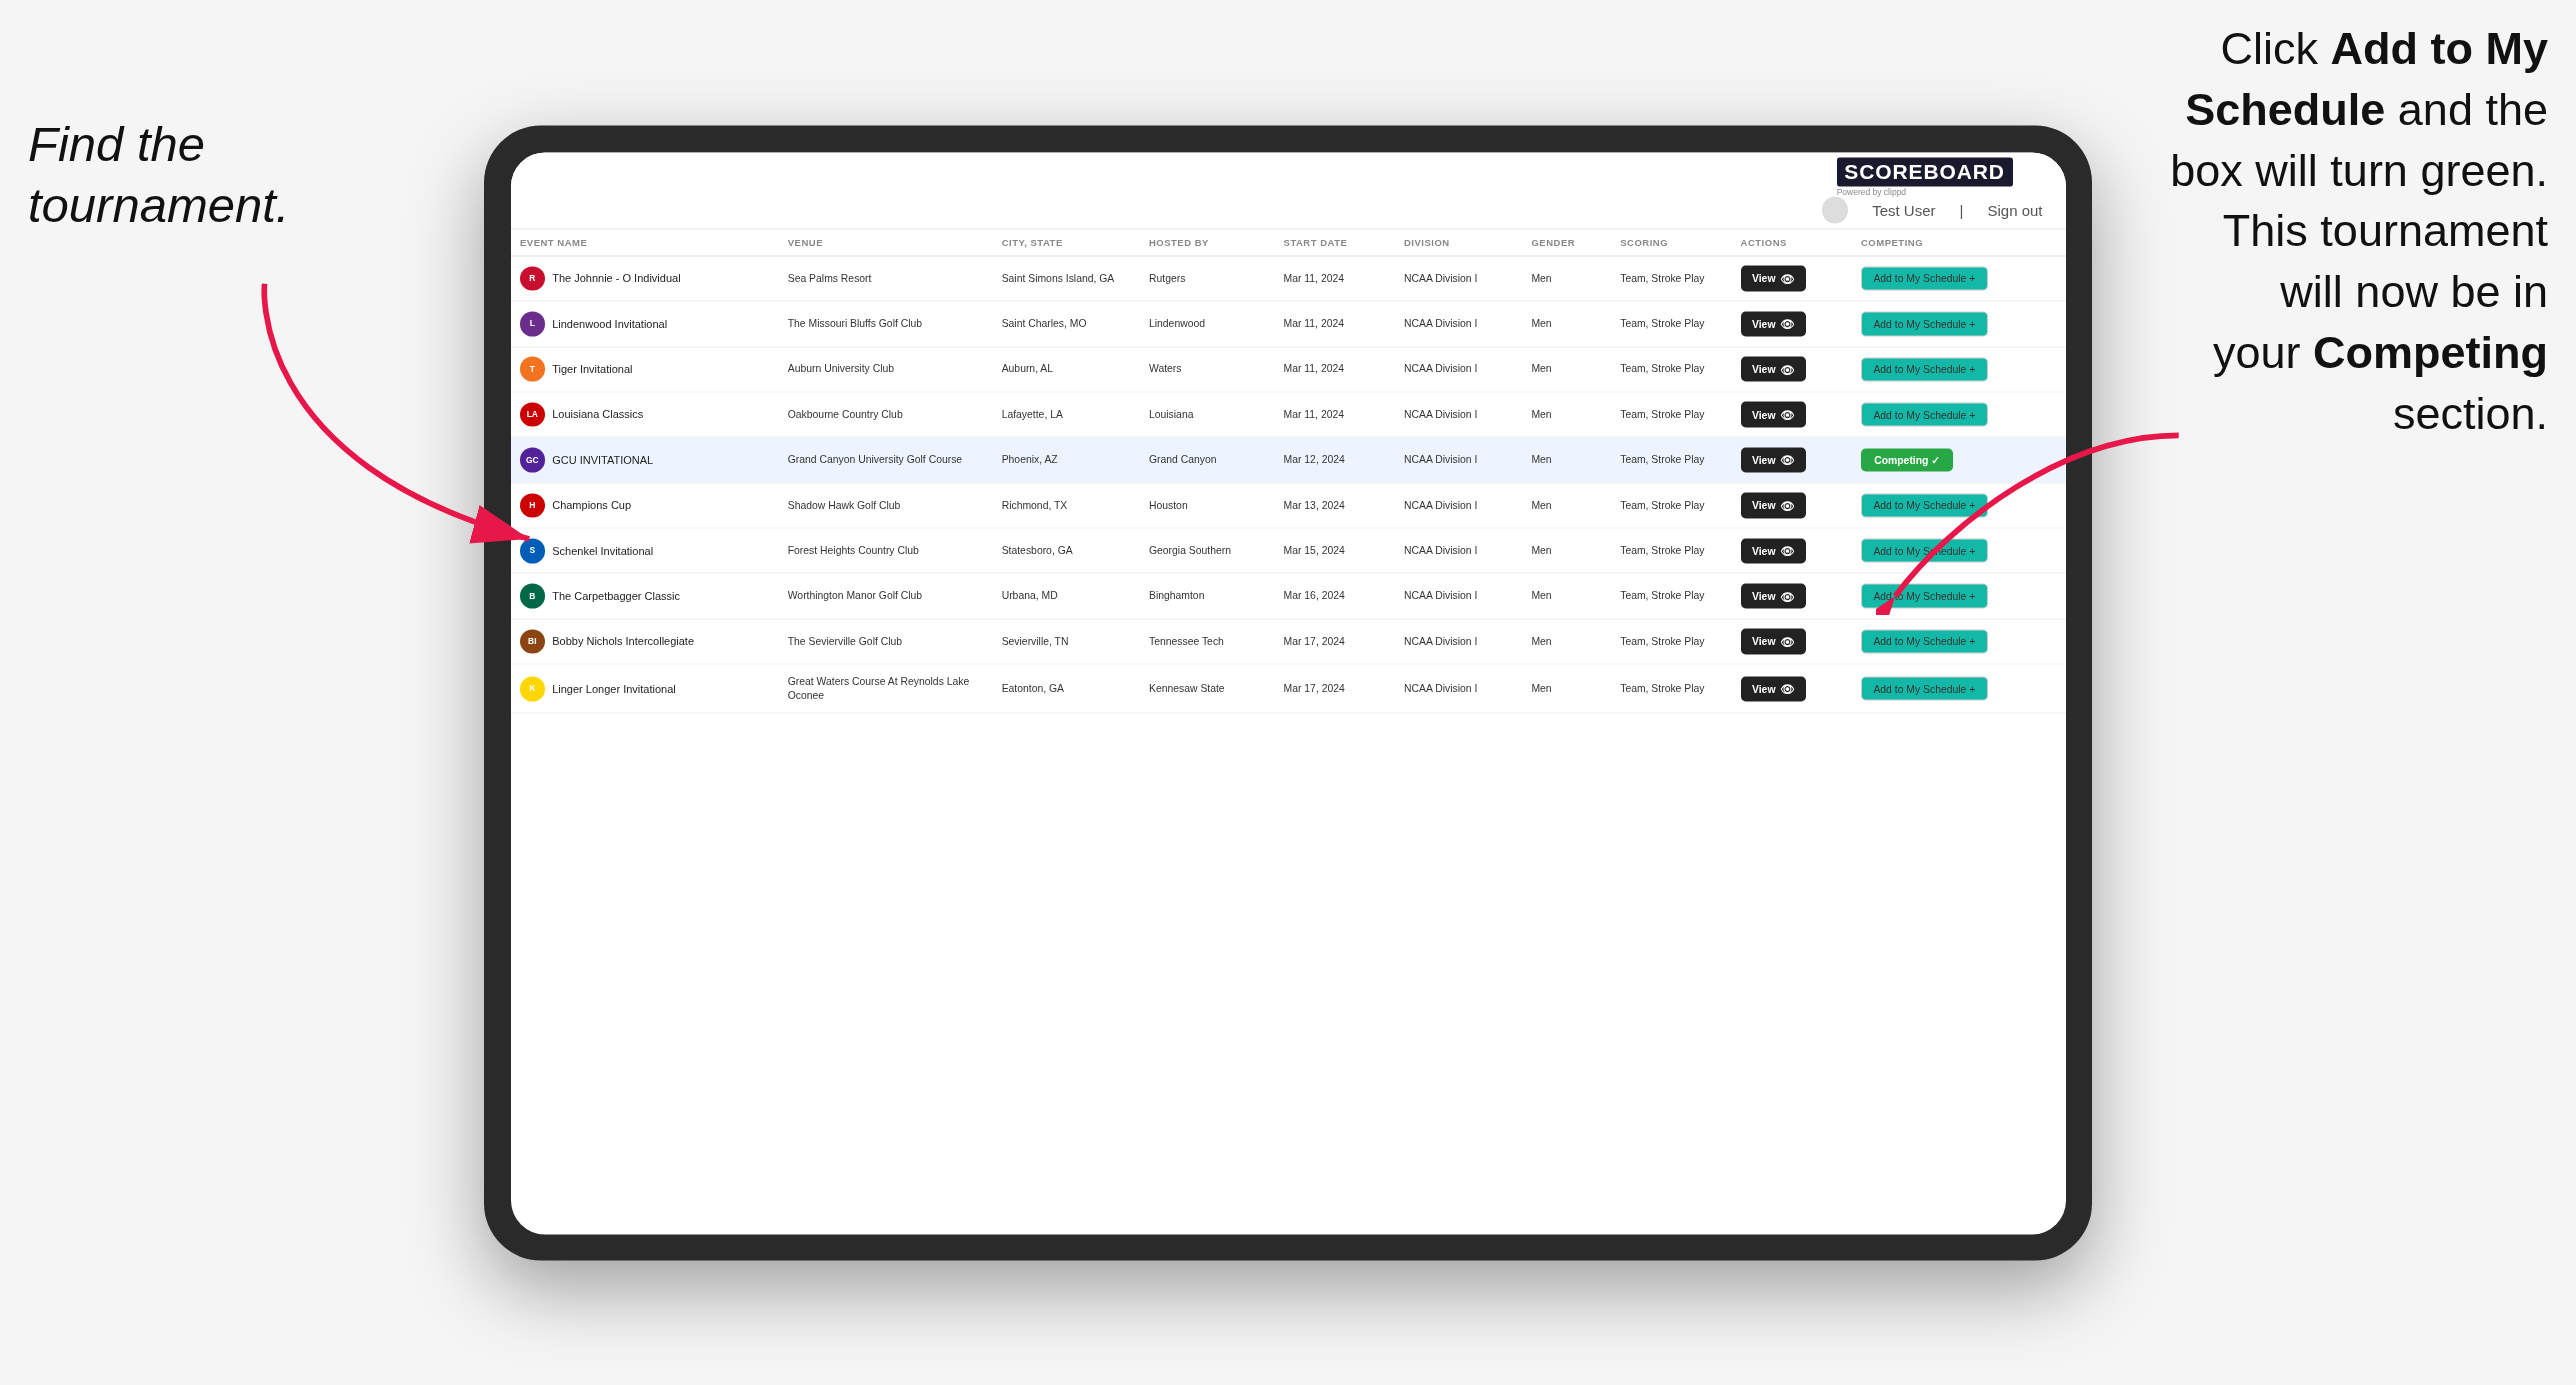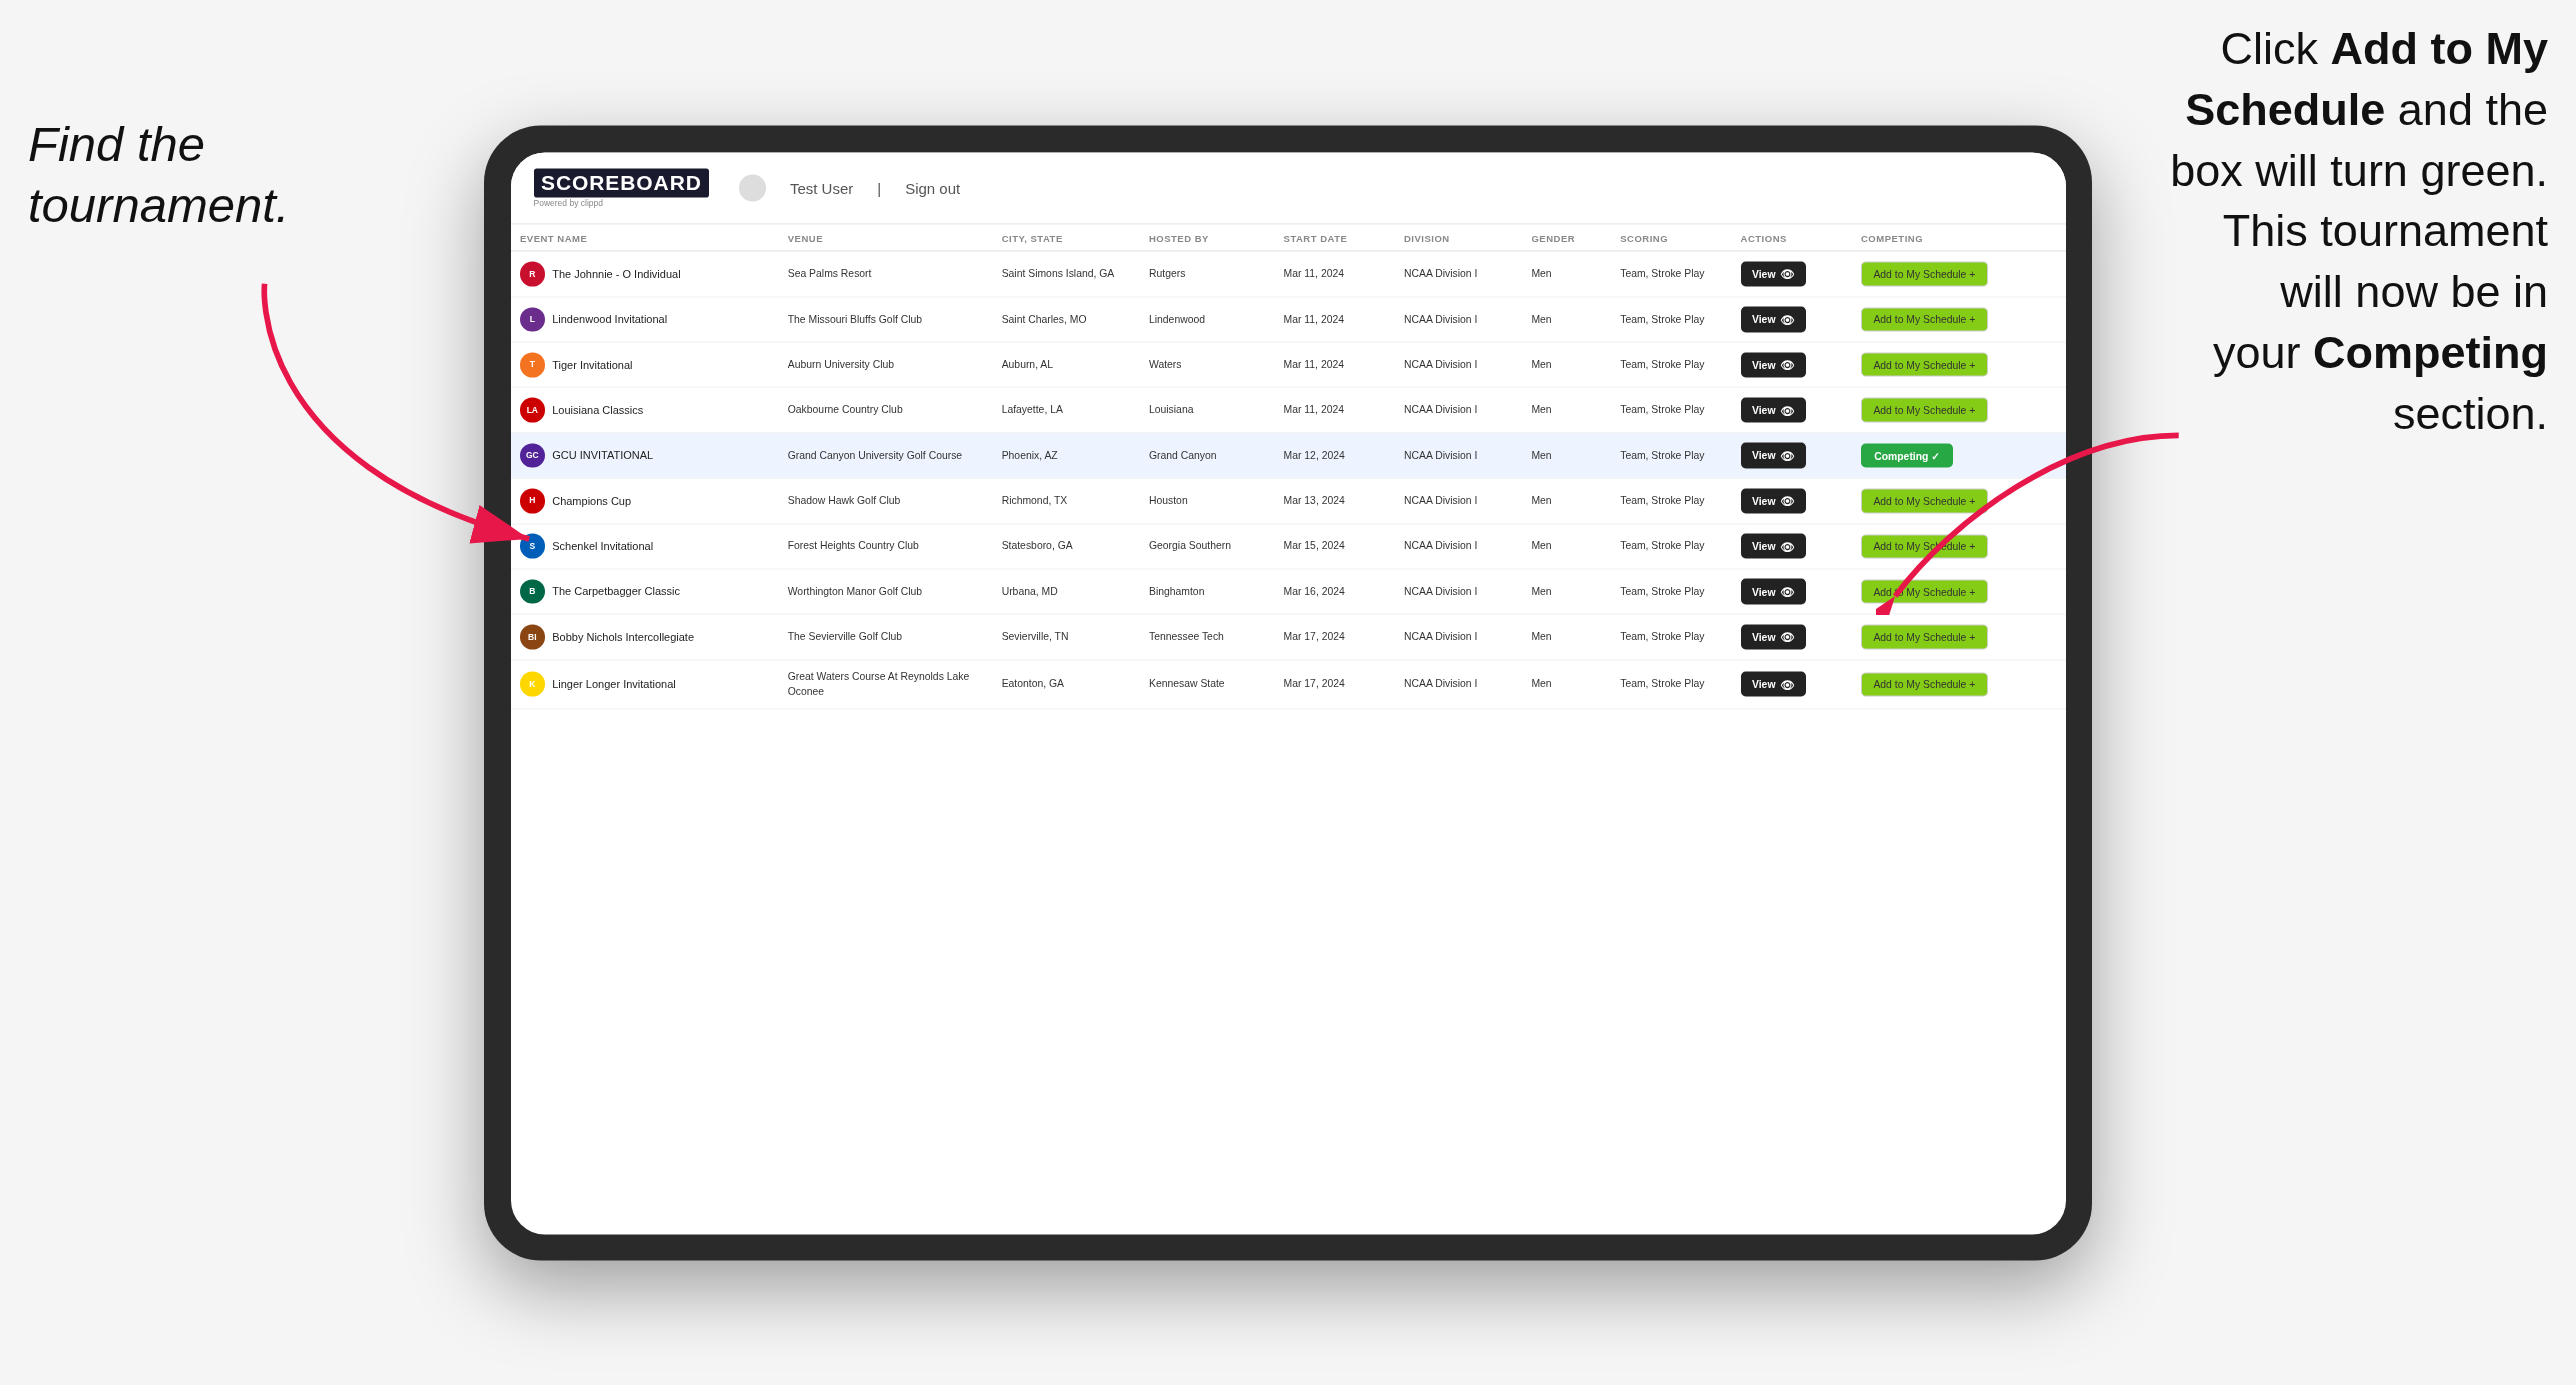--- a/index.html
+++ b/index.html
@@ -78,25 +78,26 @@
       background: #fff;
       border-radius: 34px;
       overflow: hidden;
       display: flex;
       flex-direction: column;
     }
 
     
     .app-header {
       display: flex;
-      align-items: center;
-      padding: 16px 23px;
+      align-items: flex-end;
+      padding: 5px 23px;
       border-bottom: 0.9px solid #e0e0e0;
       background: #fff;
       flex-shrink: 0;
+      flex-direction: column;
     }
 
     .logo-area {
       display: flex;
       flex-direction: column;
       margin-right: 30px;
     }
 
     .logo-text {
       font-size: 21px;
@@ -239,21 +240,21 @@
     }
 
     .view-btn .eye-icon {
       font-size: 11.4px;
     }
 
     .add-schedule-btn {
       display: inline-flex;
       align-items: center;
       gap: 3.8px;
-      background: #84cc16;
+      background: #14b8a6;
       color: #333;
       border: 0.9px solid #ccc;
       border-radius: 4.7px;
       padding: 5.7px 11.4px;
       font-size: 10.4px;
       font-weight: 500;
       cursor: pointer;
       white-space: nowrap;
     }
 

